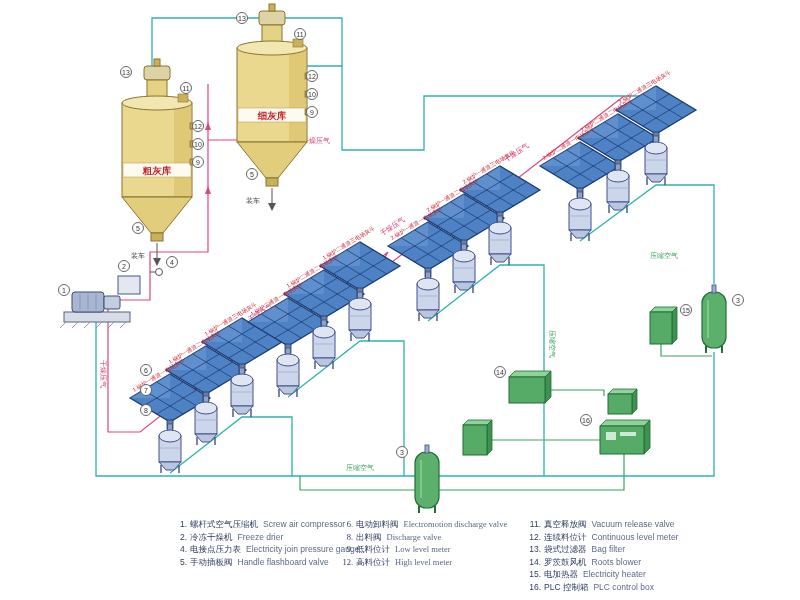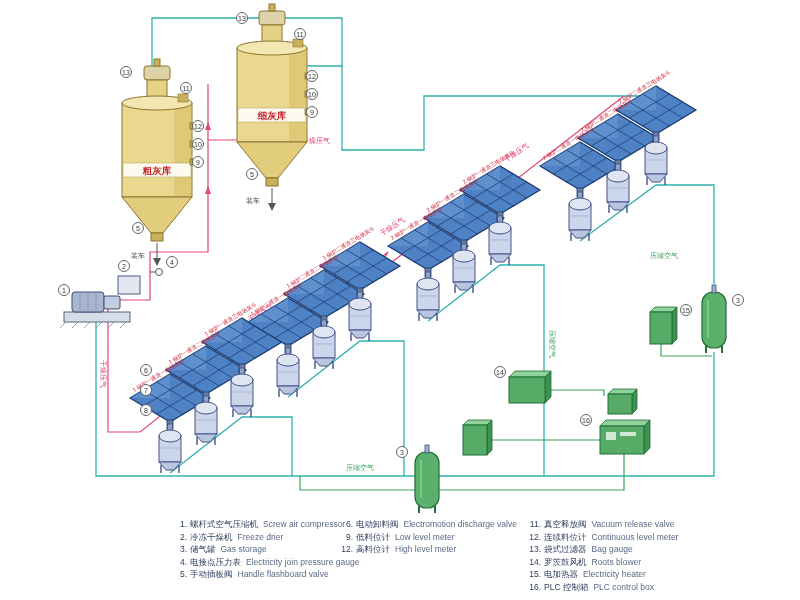--- a/index.html
+++ b/index.html
@@ -4,21 +4,21 @@
 <style>
   html,body{margin:0;padding:0;background:#fff;}
   .page{position:relative;width:800px;height:600px;background:#ffffff;overflow:hidden;
         font-family:"Liberation Sans",sans-serif;}
   svg{position:absolute;top:0;left:0;}
   svg text{font-family:"Liberation Sans",sans-serif;}
   .legend{position:absolute;left:172px;top:518px;width:472px;display:flex;gap:6px;
           font-size:8.5px;color:#2e3e5e;}
   .legend-col{display:flex;flex-direction:column;}
   .legend-col.c0{width:160px;}
-  .legend-col.c1{width:160px;}
+  .legend-col.c1{width:160px;font-family:Liberation Serif, serif;}
   .legend-col.c2{width:146px;margin-left:22px;}
   .legend-row{line-height:12.5px;white-space:nowrap;}
   .legend-row .num{display:inline-block;width:15px;text-align:right;margin-right:3px;color:#2e3e5e;}
   .legend-row .zh{color:#2e3e5e;margin-right:5px;}
   .legend-row .en{color:#5a6a85;}
 </style>
 </head>
 <body>
 
 <div class="page">
@@ -318,32 +318,32 @@
           <circle r="5.5" fill="#fff" stroke="#555" stroke-width="0.9"></circle>
           <text y="2.5">16</text>
         </g>
   </g>
 </svg>
 
 <div class="legend">
   <div class="legend-col c0">
     <div class="legend-row"><span class="num">1.</span><span class="zh">螺杆式空气压缩机</span><span class="en">Screw air compressor</span></div>
     <div class="legend-row"><span class="num">2.</span><span class="zh">冷冻干燥机</span><span class="en">Freeze drier</span></div>
-    <div class="legend-row"><span class="num">3.</span><span class="zh">储气罐</span><span class="en">Gas storage</span></div>
     <div class="legend-row"><span class="num">4.</span><span class="zh">电接点压力表</span><span class="en">Electricity join pressure gauge</span></div>
     <div class="legend-row"><span class="num">5.</span><span class="zh">手动插板阀</span><span class="en">Handle flashboard valve</span></div>
   </div>
   <div class="legend-col c1">
     <div class="legend-row"><span class="num">6.</span><span class="zh">电动卸料阀</span><span class="en">Electromotion discharge valve</span></div>
+    <div class="legend-row"><span class="num">8.</span><span class="zh">出料阀</span><span class="en">Discharge valve</span></div>
     <div class="legend-row"><span class="num">9.</span><span class="zh">低料位计</span><span class="en">Low level meter</span></div>
     <div class="legend-row"><span class="num">12.</span><span class="zh">高料位计</span><span class="en">High level meter</span></div>
   </div>
   <div class="legend-col c2">
     <div class="legend-row"><span class="num">11.</span><span class="zh">真空释放阀</span><span class="en">Vacuum release valve</span></div>
     <div class="legend-row"><span class="num">12.</span><span class="zh">连续料位计</span><span class="en">Continuous level meter</span></div>
-    <div class="legend-row"><span class="num">13.</span><span class="zh">袋式过滤器</span><span class="en">Bag gauge</span></div>
+    <div class="legend-row"><span class="num">13.</span><span class="zh">袋式过滤器</span><span class="en">Bag filter</span></div>
     <div class="legend-row"><span class="num">14.</span><span class="zh">罗茨鼓风机</span><span class="en">Roots blower</span></div>
     <div class="legend-row"><span class="num">15.</span><span class="zh">电加热器</span><span class="en">Electricity heater</span></div>
     <div class="legend-row"><span class="num">16.</span><span class="zh">PLC 控制箱</span><span class="en">PLC control box</span></div>
   </div>
 </div>
 
 </div>
 
 </body></html>

